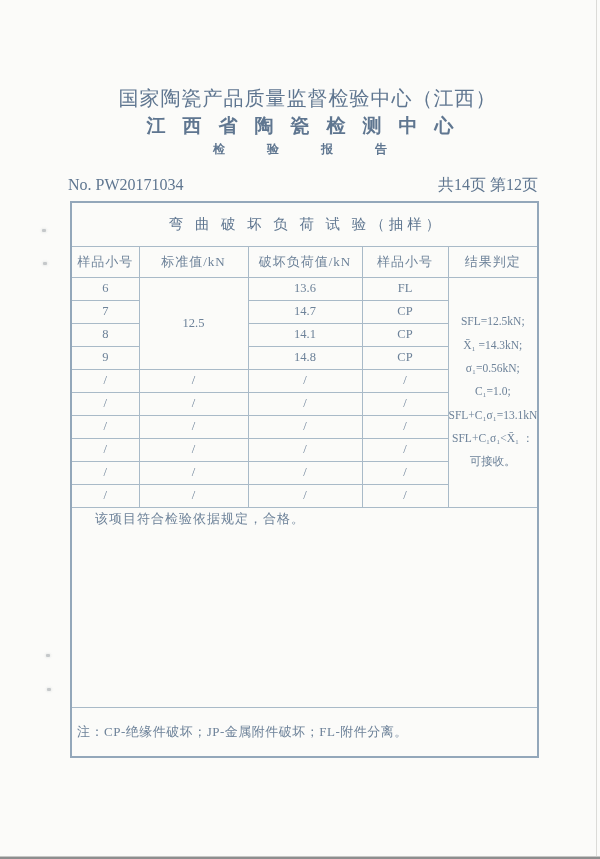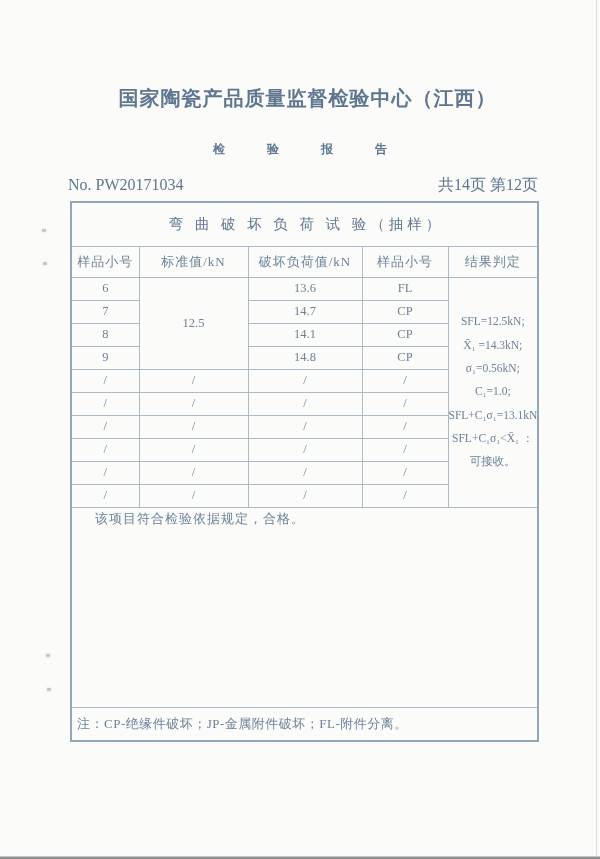--- a/index.html
+++ b/index.html
@@ -15,21 +15,21 @@
     width:600px;height:859px;position:relative;overflow:hidden;
     background:var(--paper);
     font-family:"Liberation Serif","DejaVu Serif",serif;
     color:var(--ink);
   }
   .page{position:absolute;inset:0;}
 
   
   .org-line1{
     position:absolute;top:85px;left:0;right:0;
-    text-align:center;font-size:20px;font-weight:700;
+    text-align:center;font-size:20px;font-weight:400;
     letter-spacing:1px;padding-left:15px;color:var(--ink-dark);
   }
   .org-line2{
     position:absolute;top:113px;left:0;right:0;
     text-align:center;font-size:19px;font-weight:600;
     letter-spacing:17px;padding-left:17px;color:var(--ink-dark);
   }
   .org-line3{
     position:absolute;top:141px;left:0;right:0;
     text-align:center;font-size:12px;font-weight:600;
@@ -68,39 +68,40 @@
   }
   td.result-cell .rline{
     height:23.4px;line-height:23.4px;font-size:11.5px;
     white-space:nowrap;
   }
   tr.conclusion-row td{
     height:200px;text-align:left;vertical-align:top;
     padding:4px 23px;font-size:13px;letter-spacing:1px;
   }
   tr.note-row td{
-    height:34px;text-align:left;padding-left:5px;
+    height:50px;text-align:left;padding-left:5px;
     font-size:13px;letter-spacing:0.5px;
   }
 
   
   .dot{
     position:absolute;width:4px;height:3px;background:#9aa0a4;
     opacity:.55;border-radius:1px;box-shadow:0 0 2px 1px rgba(150,155,160,.25);
   }
   .edge-right{position:absolute;top:0;bottom:0;right:3px;width:1px;background:#dbdbd8;}
   .edge-bottom{position:absolute;left:0;right:0;bottom:0;height:2px;background:#8d8e8e;}
   .edge-bottom2{position:absolute;left:0;right:0;bottom:2px;height:1px;background:#c6c7c5;}
 </style>
 </head>
 <body>
 
 <div class="page">
 
   <div class="org-line1">国家陶瓷产品质量监督检验中心（江西）</div>
+  <div class="org-line2">江西省陶瓷检测中心</div>
   <div class="org-line3">检验报告</div>
 
   <div class="no-row">
     <span>No. PW20171034</span>
     <span>共14页 第12页</span>
   </div>
 
   <table class="report">
     <colgroup>
       <col style="width:68px">

